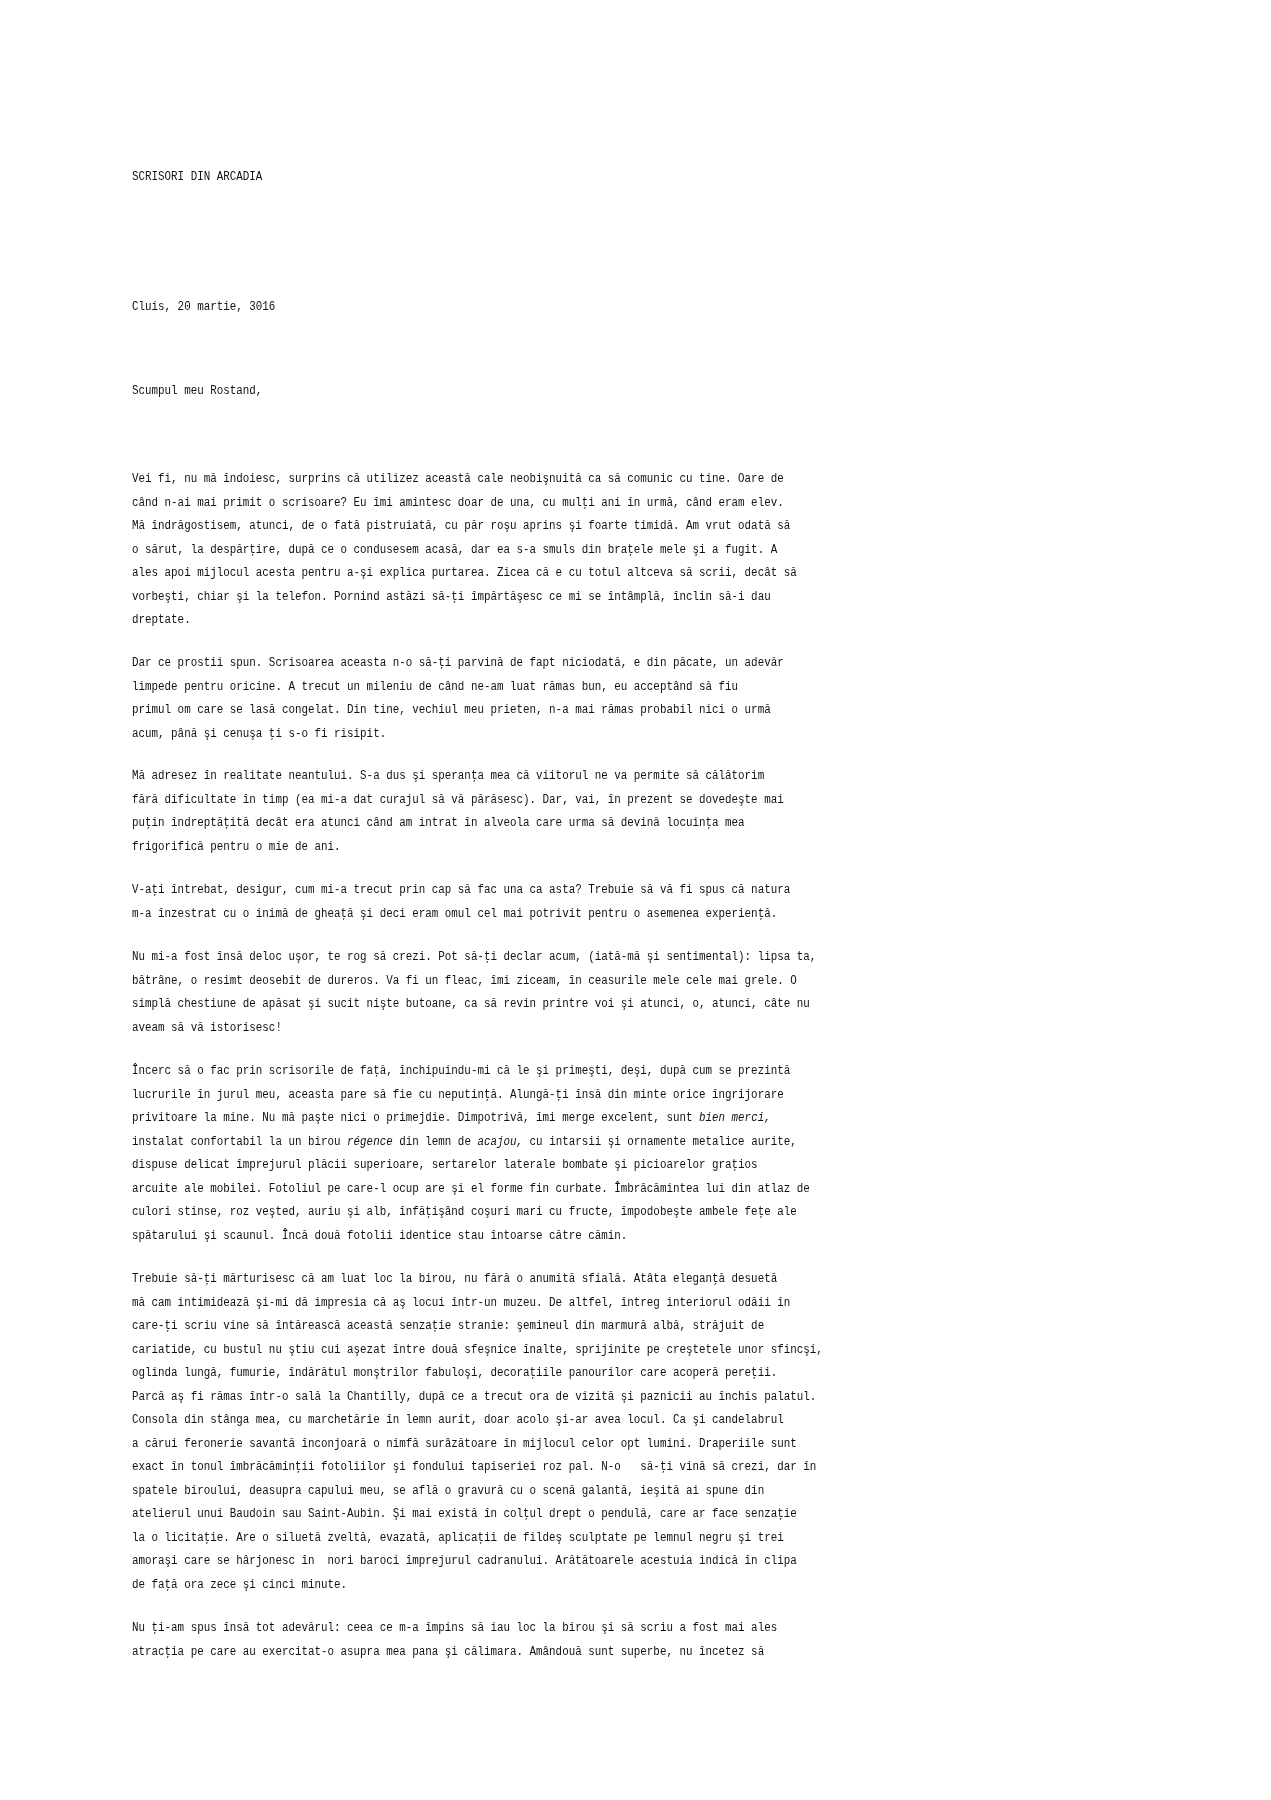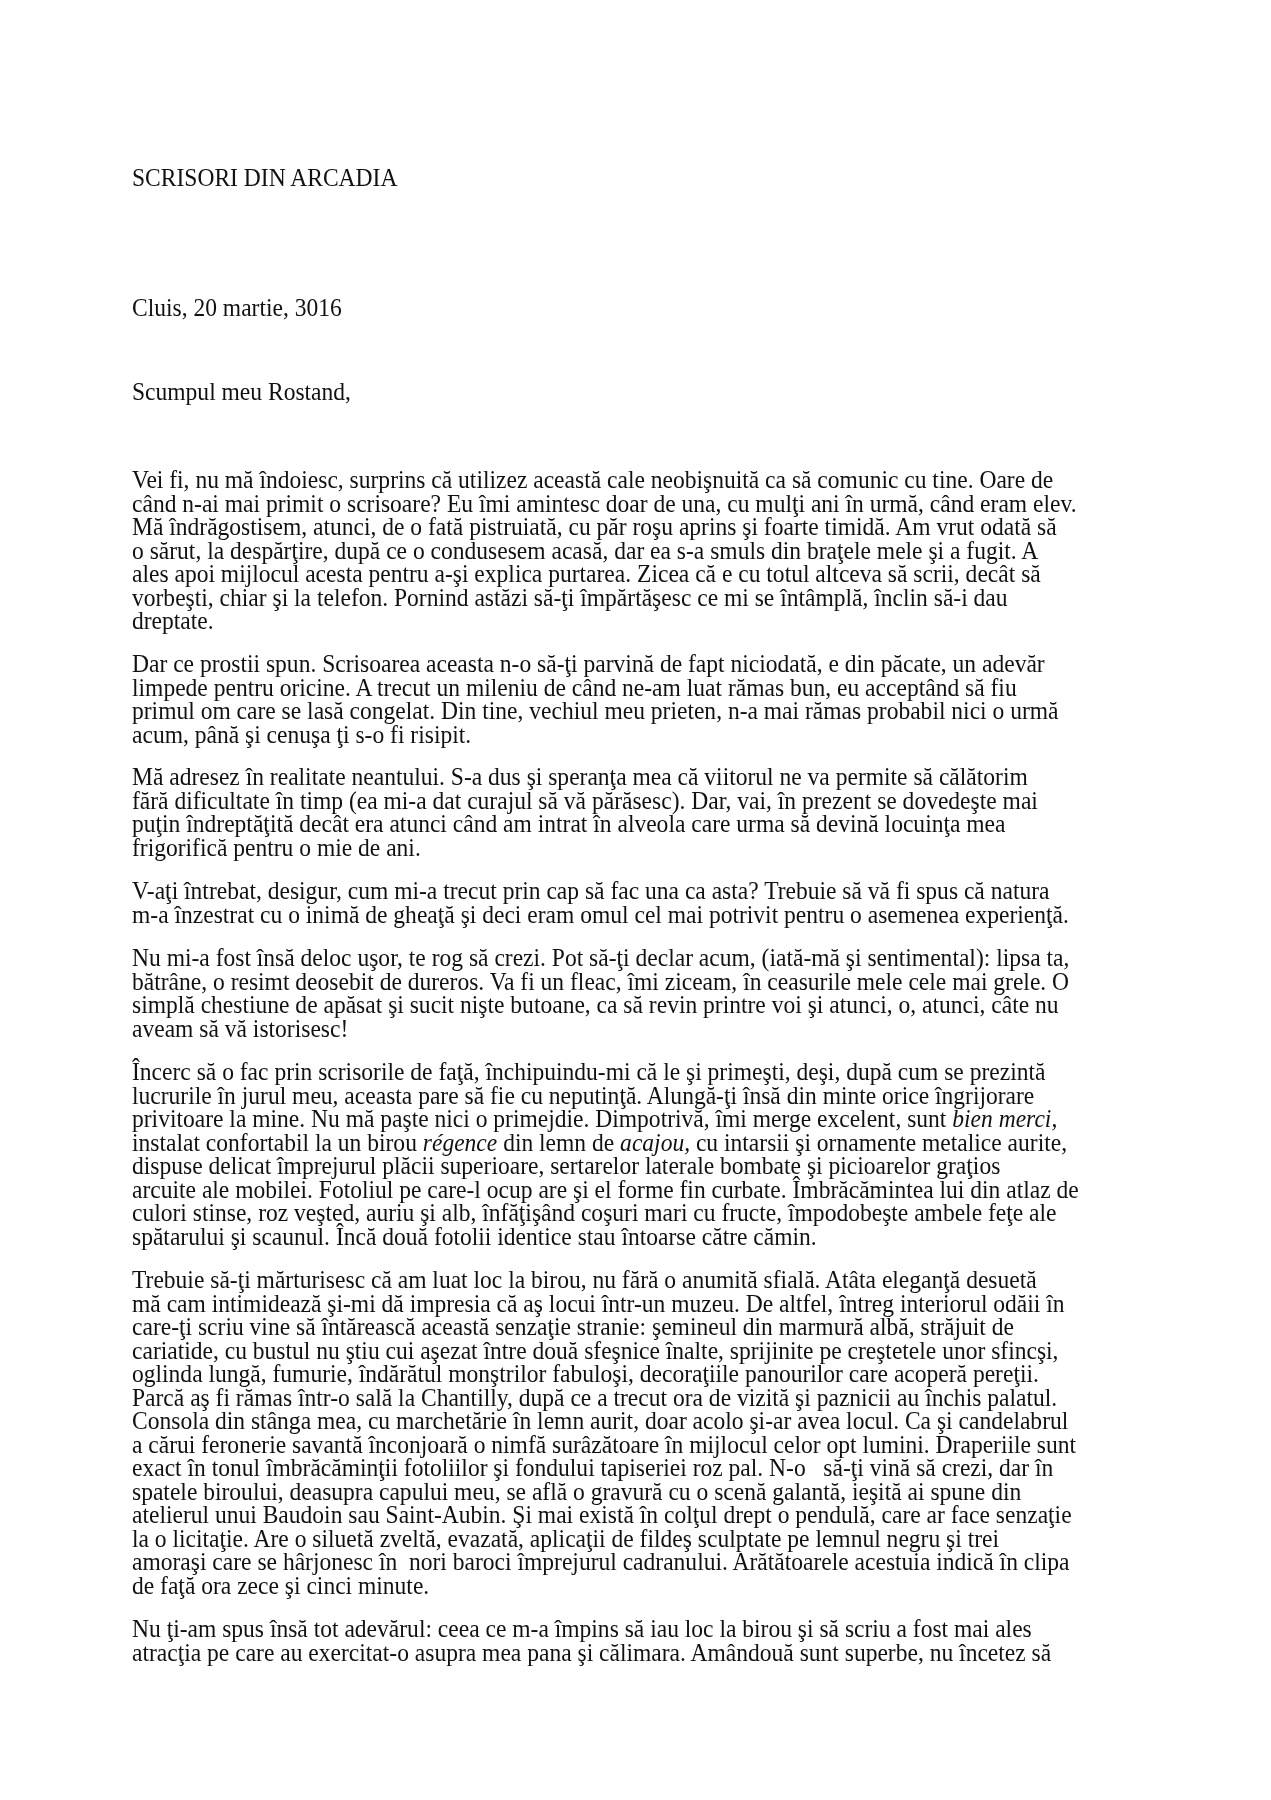--- a/index.html
+++ b/index.html
@@ -1,21 +1,21 @@
 <!DOCTYPE html>
 <html><head>
 <meta charset="utf-8">
 <style>
   html, body { margin: 0; padding: 0; background: #ffffff; }
   body { width: 1271px; height: 1800px; position: relative; overflow: hidden; }
   .page {
     position: absolute; left: 0; top: 0; width: 1271px; height: 1800px;
     background: #ffffff; color: #111111;
-    font-family: Liberation Serif, serif;
-    font-size: 26px;
+    font-family: Liberation Mono, monospace;
+    font-size: 12px;
     font-stretch: condensed;
   }
   .line {
     position: absolute; left: 132px; white-space: pre;
     line-height: 23.5px; height: 24px;
     transform-origin: left top;
     transform: scaleX(0.905);
   }
   em { font-style: italic; }
 </style>

